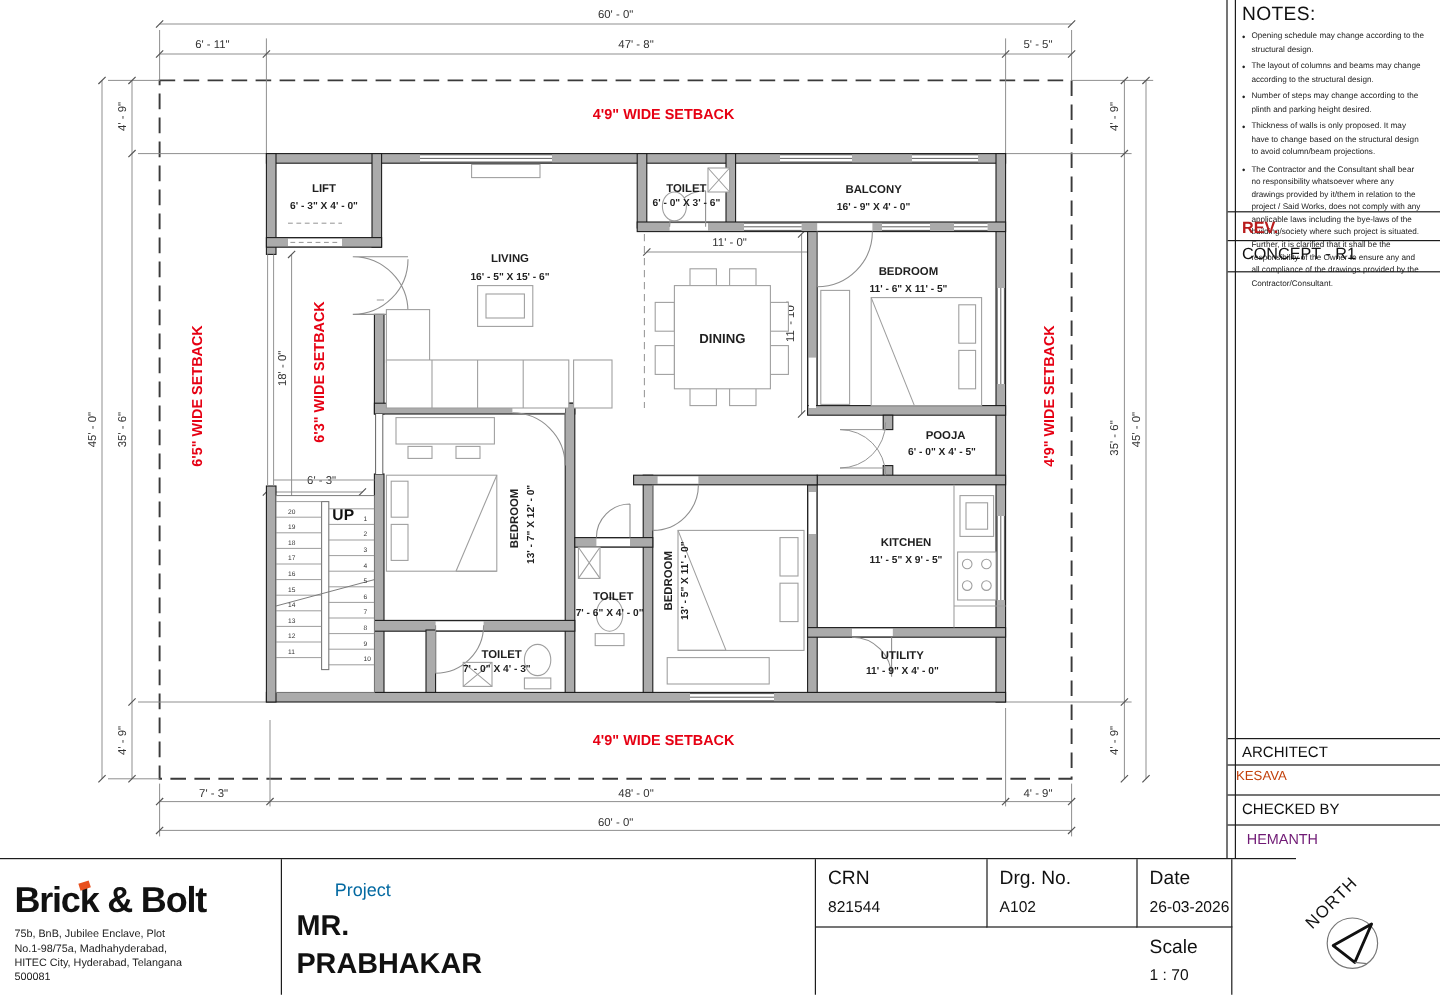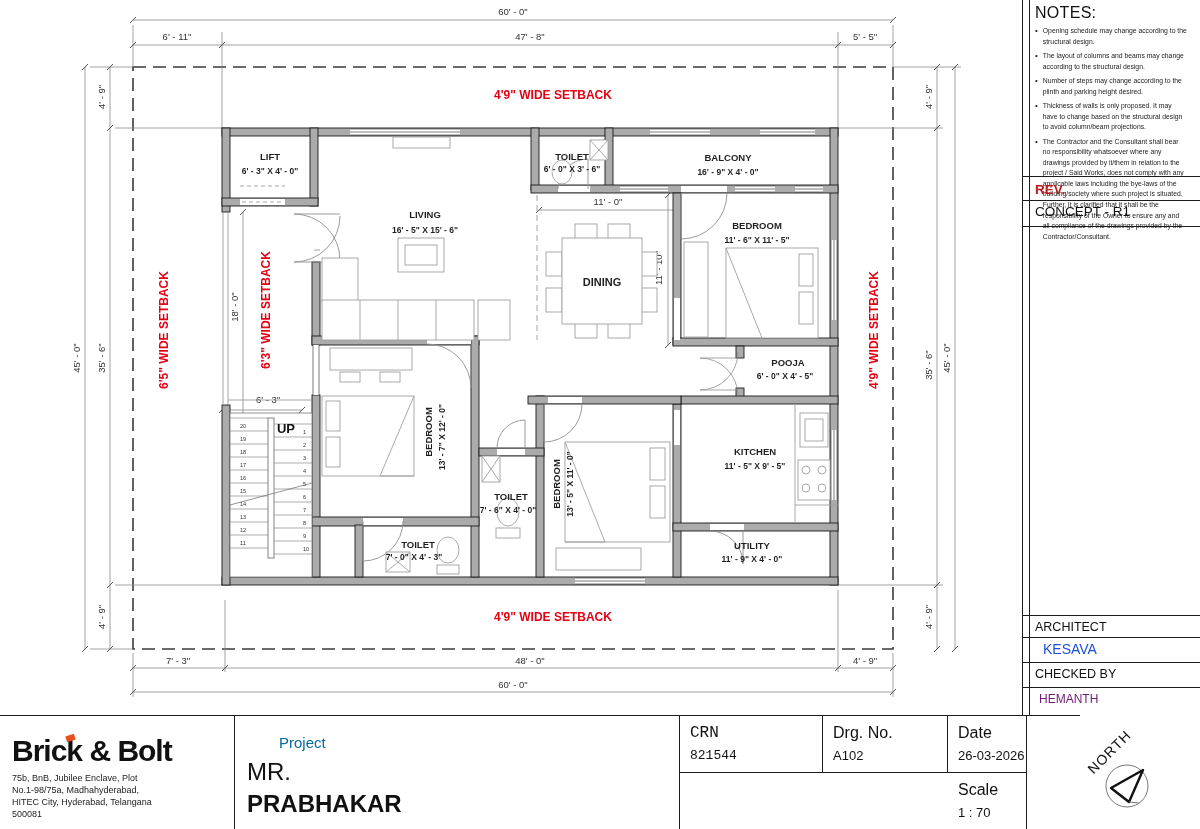--- a/index.html
+++ b/index.html
@@ -10,36 +10,36 @@
   .right-panel .inner{position:absolute;left:6px;top:0;width:170px;height:715px;border-left:1px solid #1c1c1c;}
   .notes{position:absolute;left:12px;top:4px;width:152px;}
   .notes-title{font-size:16px;font-weight:400;letter-spacing:.3px;color:#111;}
   .notes ul{margin:4px 0 0 0;padding:0;list-style:none;}
   .notes li{display:flex;gap:5px;font-size:6.8px;line-height:1.55;color:#222;margin-bottom:4px;}
   .notes li .b{font-size:8px;line-height:1.2;}
   .hline{position:absolute;left:0;width:177px;border-top:1px solid #1c1c1c;}
   .rev-label{position:absolute;left:12px;top:182px;font-size:13.5px;color:#b91c1c;font-weight:bold;}
   .rev-value{position:absolute;left:12px;top:204px;font-size:13.5px;color:#111;}
   .arch-label{position:absolute;left:12px;top:620px;font-size:12.5px;color:#111;}
-  .arch-value{position:absolute;left:20px;top:641px;font-size:14px;color:#1d4ed8;}
+  .arch-value{position:absolute;left:7px;top:641px;font-size:11px;color:#c2410c;}
   .chk-label{position:absolute;left:12px;top:667px;font-size:12.5px;color:#111;}
   .chk-value{position:absolute;left:16px;top:692px;font-size:12px;color:#701a75;}
   
   .title-block{position:absolute;left:0;top:715px;width:1080px;height:114px;border-top:1.5px solid #1c1c1c;background:#fff;}
   .tb-cell{position:absolute;top:0;height:114px;border-right:1.5px solid #1c1c1c;box-sizing:border-box;}
   .tb-logo{left:0;width:235px;}
   .logo-wrap{position:absolute;left:12px;top:18px;}
   .logo-text{font-size:30px;font-weight:bold;letter-spacing:-1px;color:#111;}
   .logo-brick{position:absolute;left:54px;top:1px;width:9px;height:6px;background:#e8501e;transform:rotate(-18deg);}
   .tb-address{position:absolute;left:12px;top:56px;font-size:9px;line-height:1.35;color:#222;white-space:pre-line;}
   .tb-project{left:235px;width:445px;}
   .prj-label{position:absolute;left:12px;top:18px;font-size:15px;color:#0369a1;margin-left:32px;}
-  .prj-l1{position:absolute;left:12px;top:42px;font-size:24px;font-weight:normal;color:#111;}
+  .prj-l1{position:absolute;left:12px;top:42px;font-size:24px;font-weight:bold;color:#111;}
   .prj-l2{position:absolute;left:12px;top:74px;font-size:24px;font-weight:bold;color:#111;}
-  .tb-crn{left:680px;width:143px;height:57px;border-bottom:1.5px solid #1c1c1c;font-family:Liberation Mono, monospace;}
+  .tb-crn{left:680px;width:143px;height:57px;border-bottom:1.5px solid #1c1c1c;}
   .tb-drg{left:823px;width:125px;height:57px;border-bottom:1.5px solid #1c1c1c;}
   .tb-date{left:948px;width:79px;height:57px;border-bottom:1.5px solid #1c1c1c;}
   .tb-dtitle{left:680px;top:57px;width:268px;height:57px;}
   .tb-scale{left:948px;top:57px;width:79px;height:57px;}
   .tb-north{left:1027px;width:173px;border-right:none;}
   .cell-label{position:absolute;left:10px;top:8px;font-size:16px;color:#111;}
   .cell-value{position:absolute;left:10px;top:32px;font-size:13px;color:#111;}
   .north-text{position:absolute;left:55px;top:28px;font-size:14px;color:#111;transform:rotate(-45deg);letter-spacing:1px;}
   .north-svg{position:absolute;left:70px;top:40px;}
   

